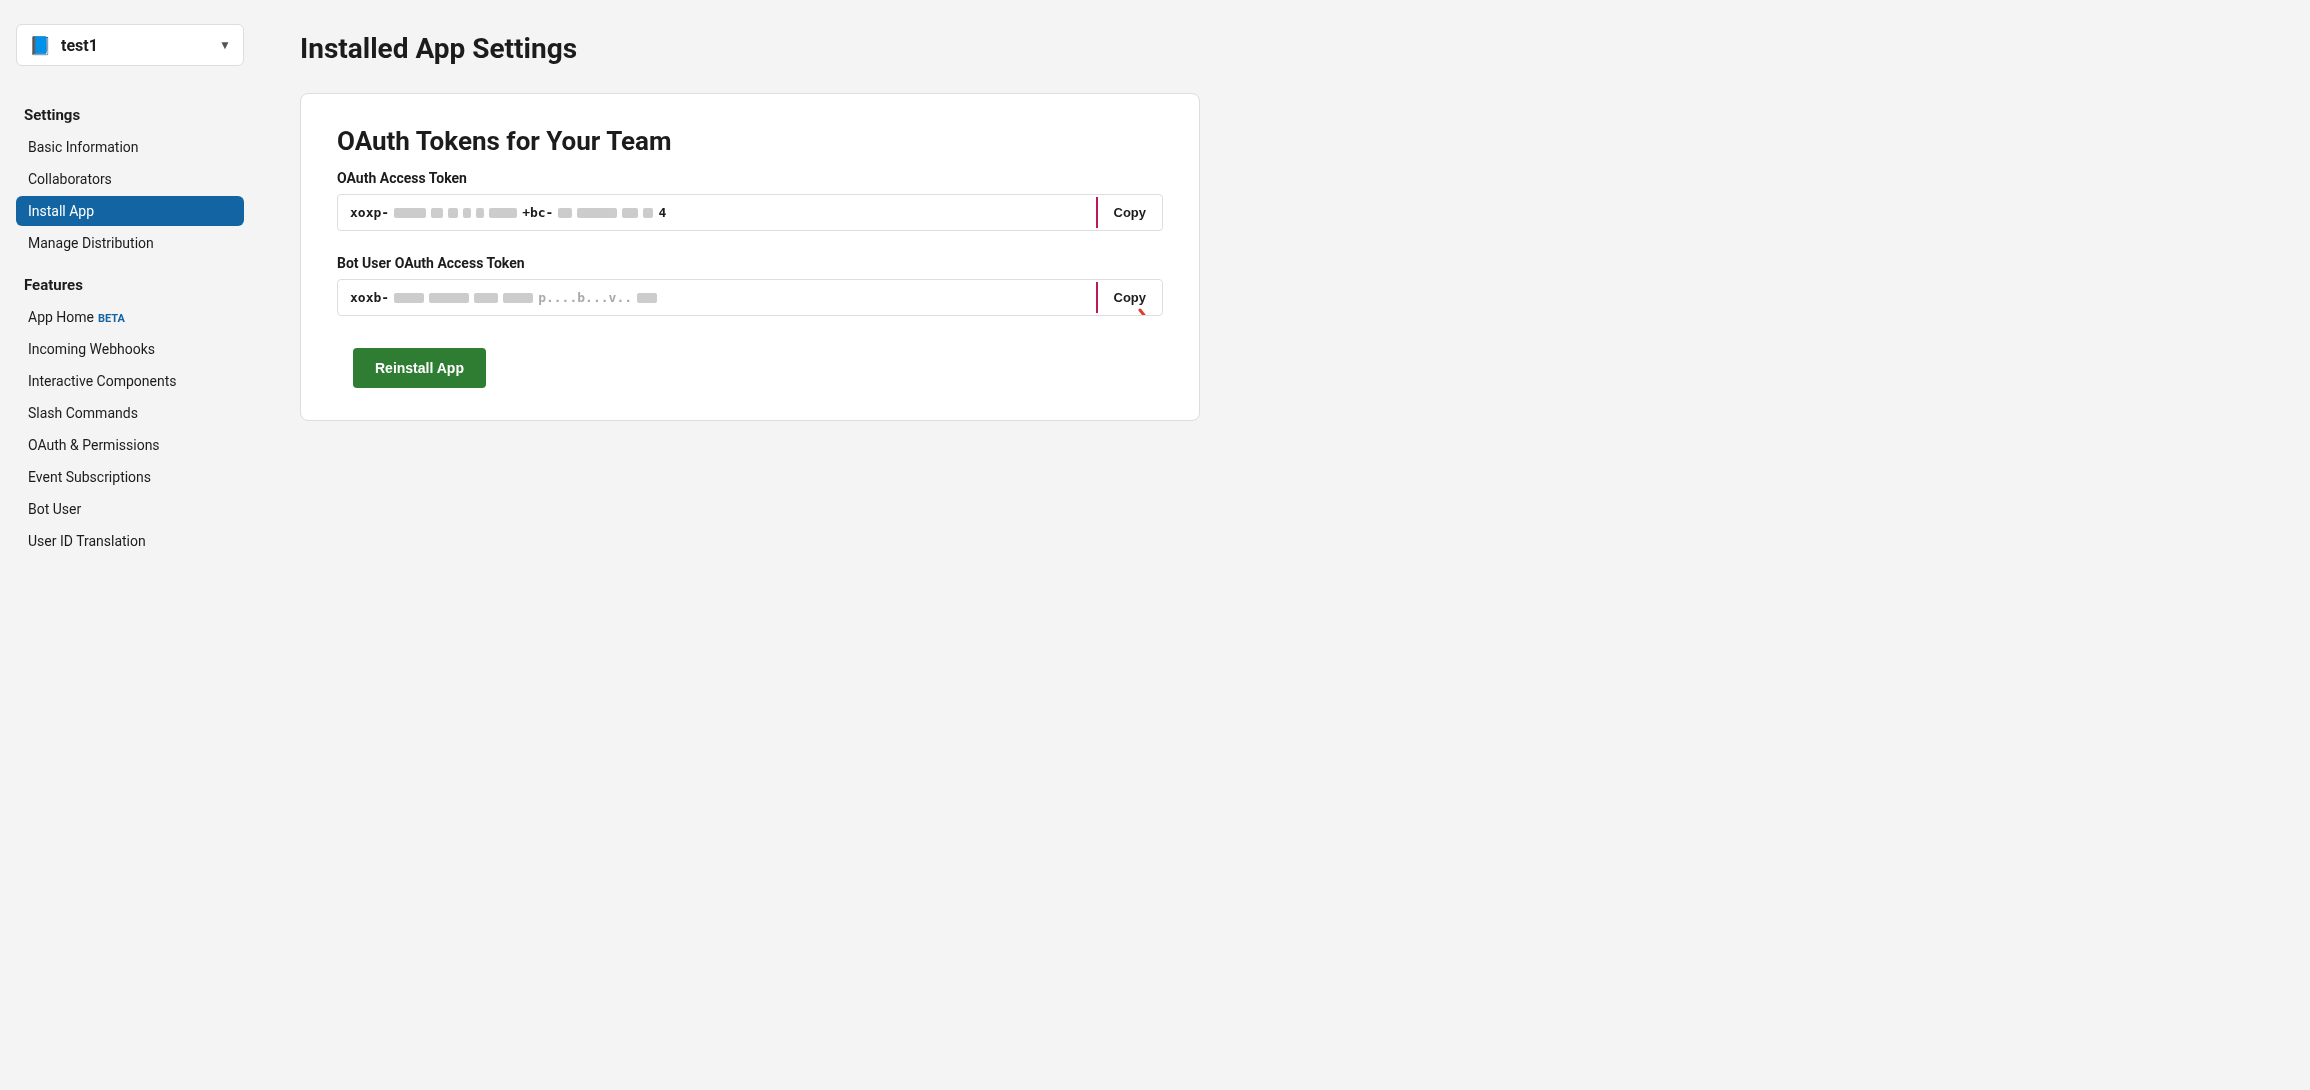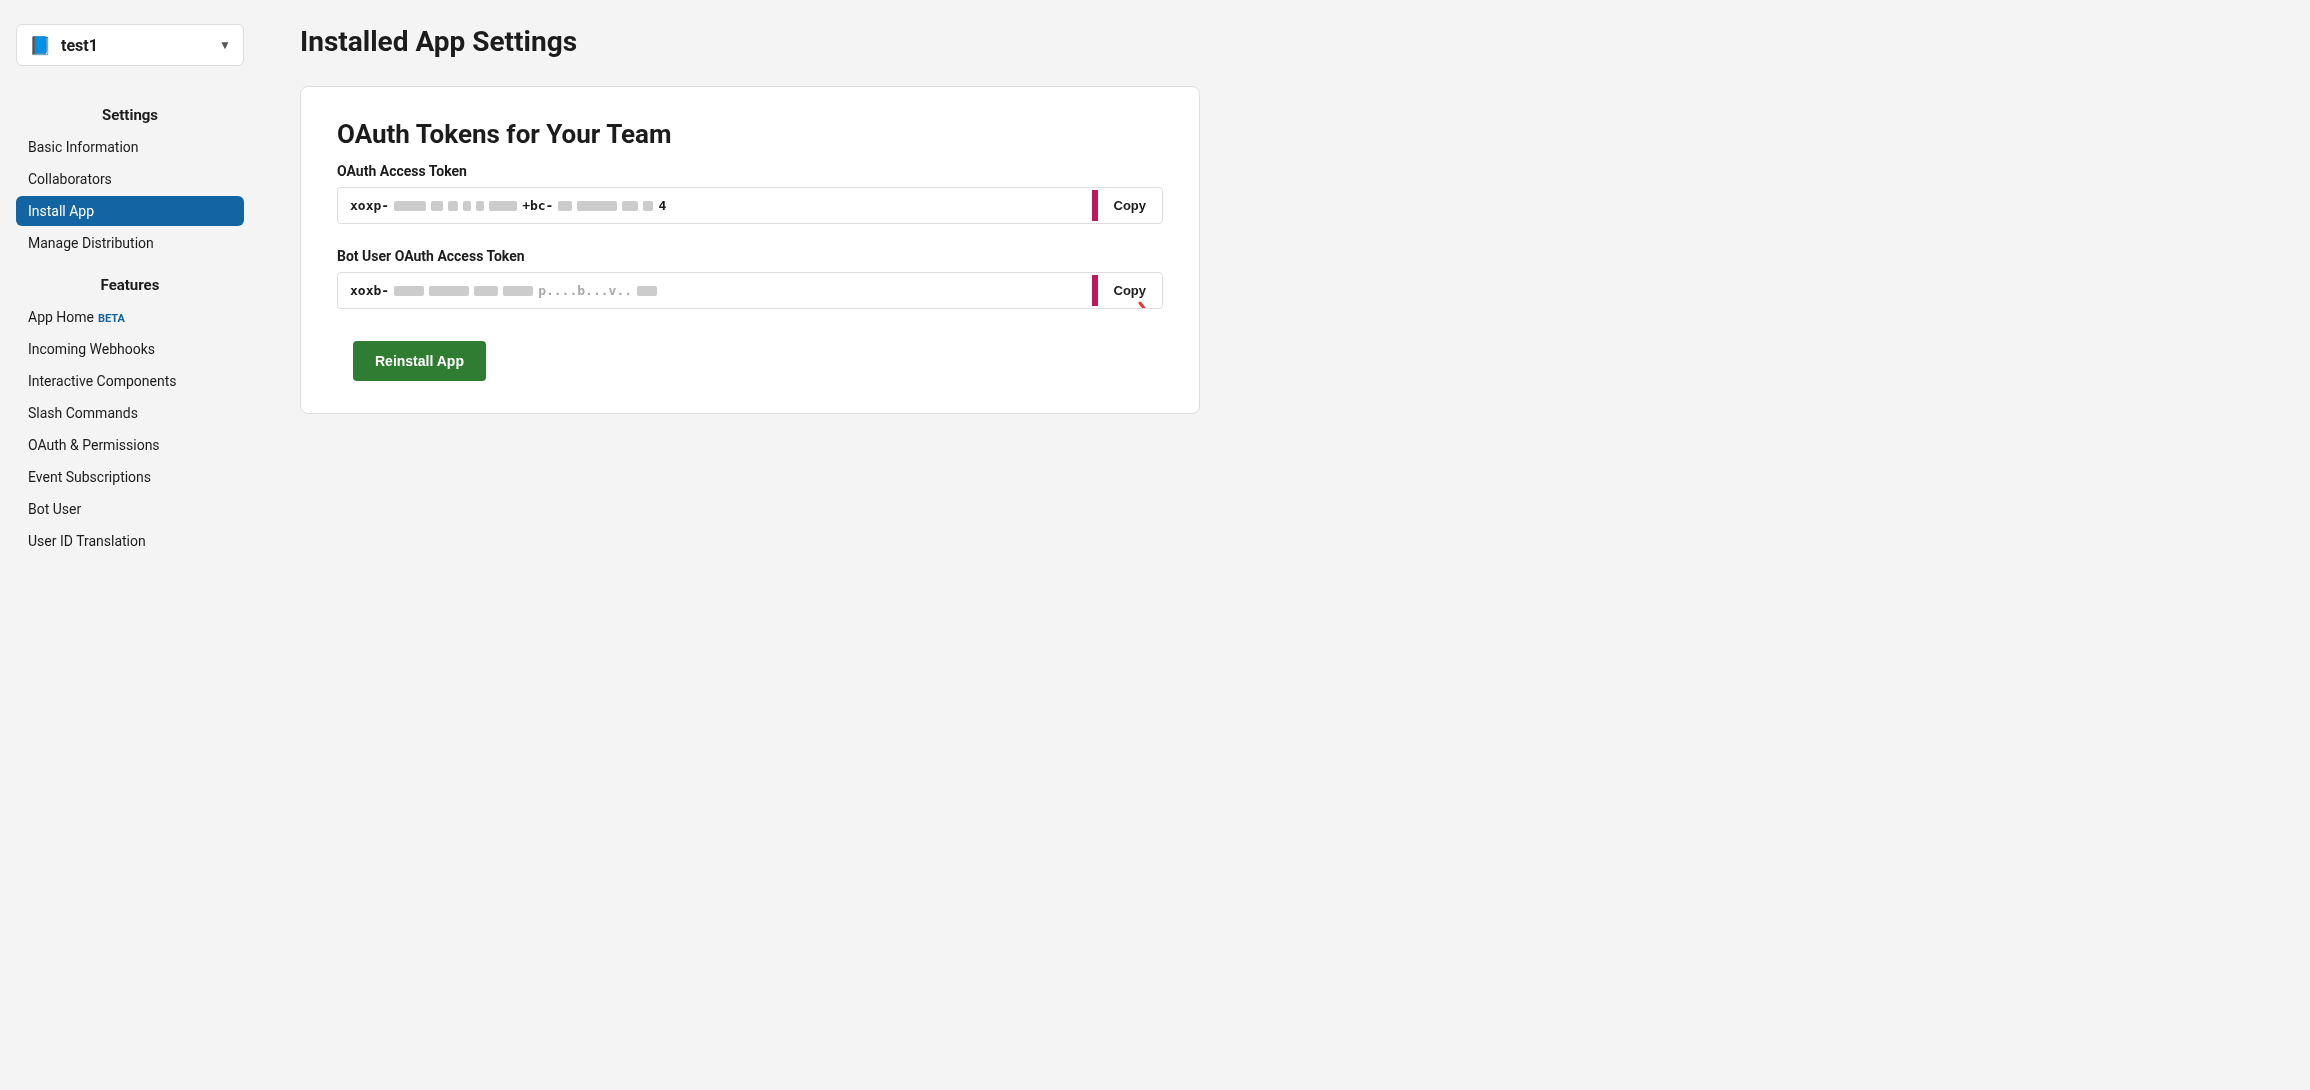--- a/index.html
+++ b/index.html
@@ -56,21 +56,20 @@
       color: #555;
     }
 
     .section-header {
       font-size: 15px;
       font-weight: 700;
       color: #1d1c1d;
       margin-bottom: 8px;
       margin-top: 16px;
       padding: 0 8px;
-      text-align: center;
     }
 
     .nav-item {
       display: block;
       padding: 7px 12px;
       border-radius: 6px;
       cursor: pointer;
       font-size: 14px;
       color: #1d1c1d;
       text-decoration: none;
@@ -87,21 +86,21 @@
       font-weight: 700;
       color: #1264a3;
       background: transparent;
       margin-left: 4px;
       text-transform: uppercase;
     }
 
     
     .main-content {
       flex: 1;
-      padding: 25px 40px;
+      padding: 32px 40px;
       overflow-y: auto;
     }
 
     .page-title {
       font-size: 28px;
       font-weight: 700;
       color: #1d1c1d;
       margin-bottom: 28px;
     }
 
@@ -173,21 +172,21 @@
       display: inline-block;
       background: #ccc;
       border-radius: 2px;
       height: 10px;
     }
 
     .copy-btn {
       padding: 8px 16px;
       background: #fff;
       border: none;
-      border-left: 6px solid #be185d;
+      border-left: 2px solid #be185d;
       font-size: 13px;
       font-weight: 600;
       color: #1d1c1d;
       cursor: pointer;
       white-space: nowrap;
       height: 100%;
     }
 
     .reinstall-btn {
       background: #2e7d32;

